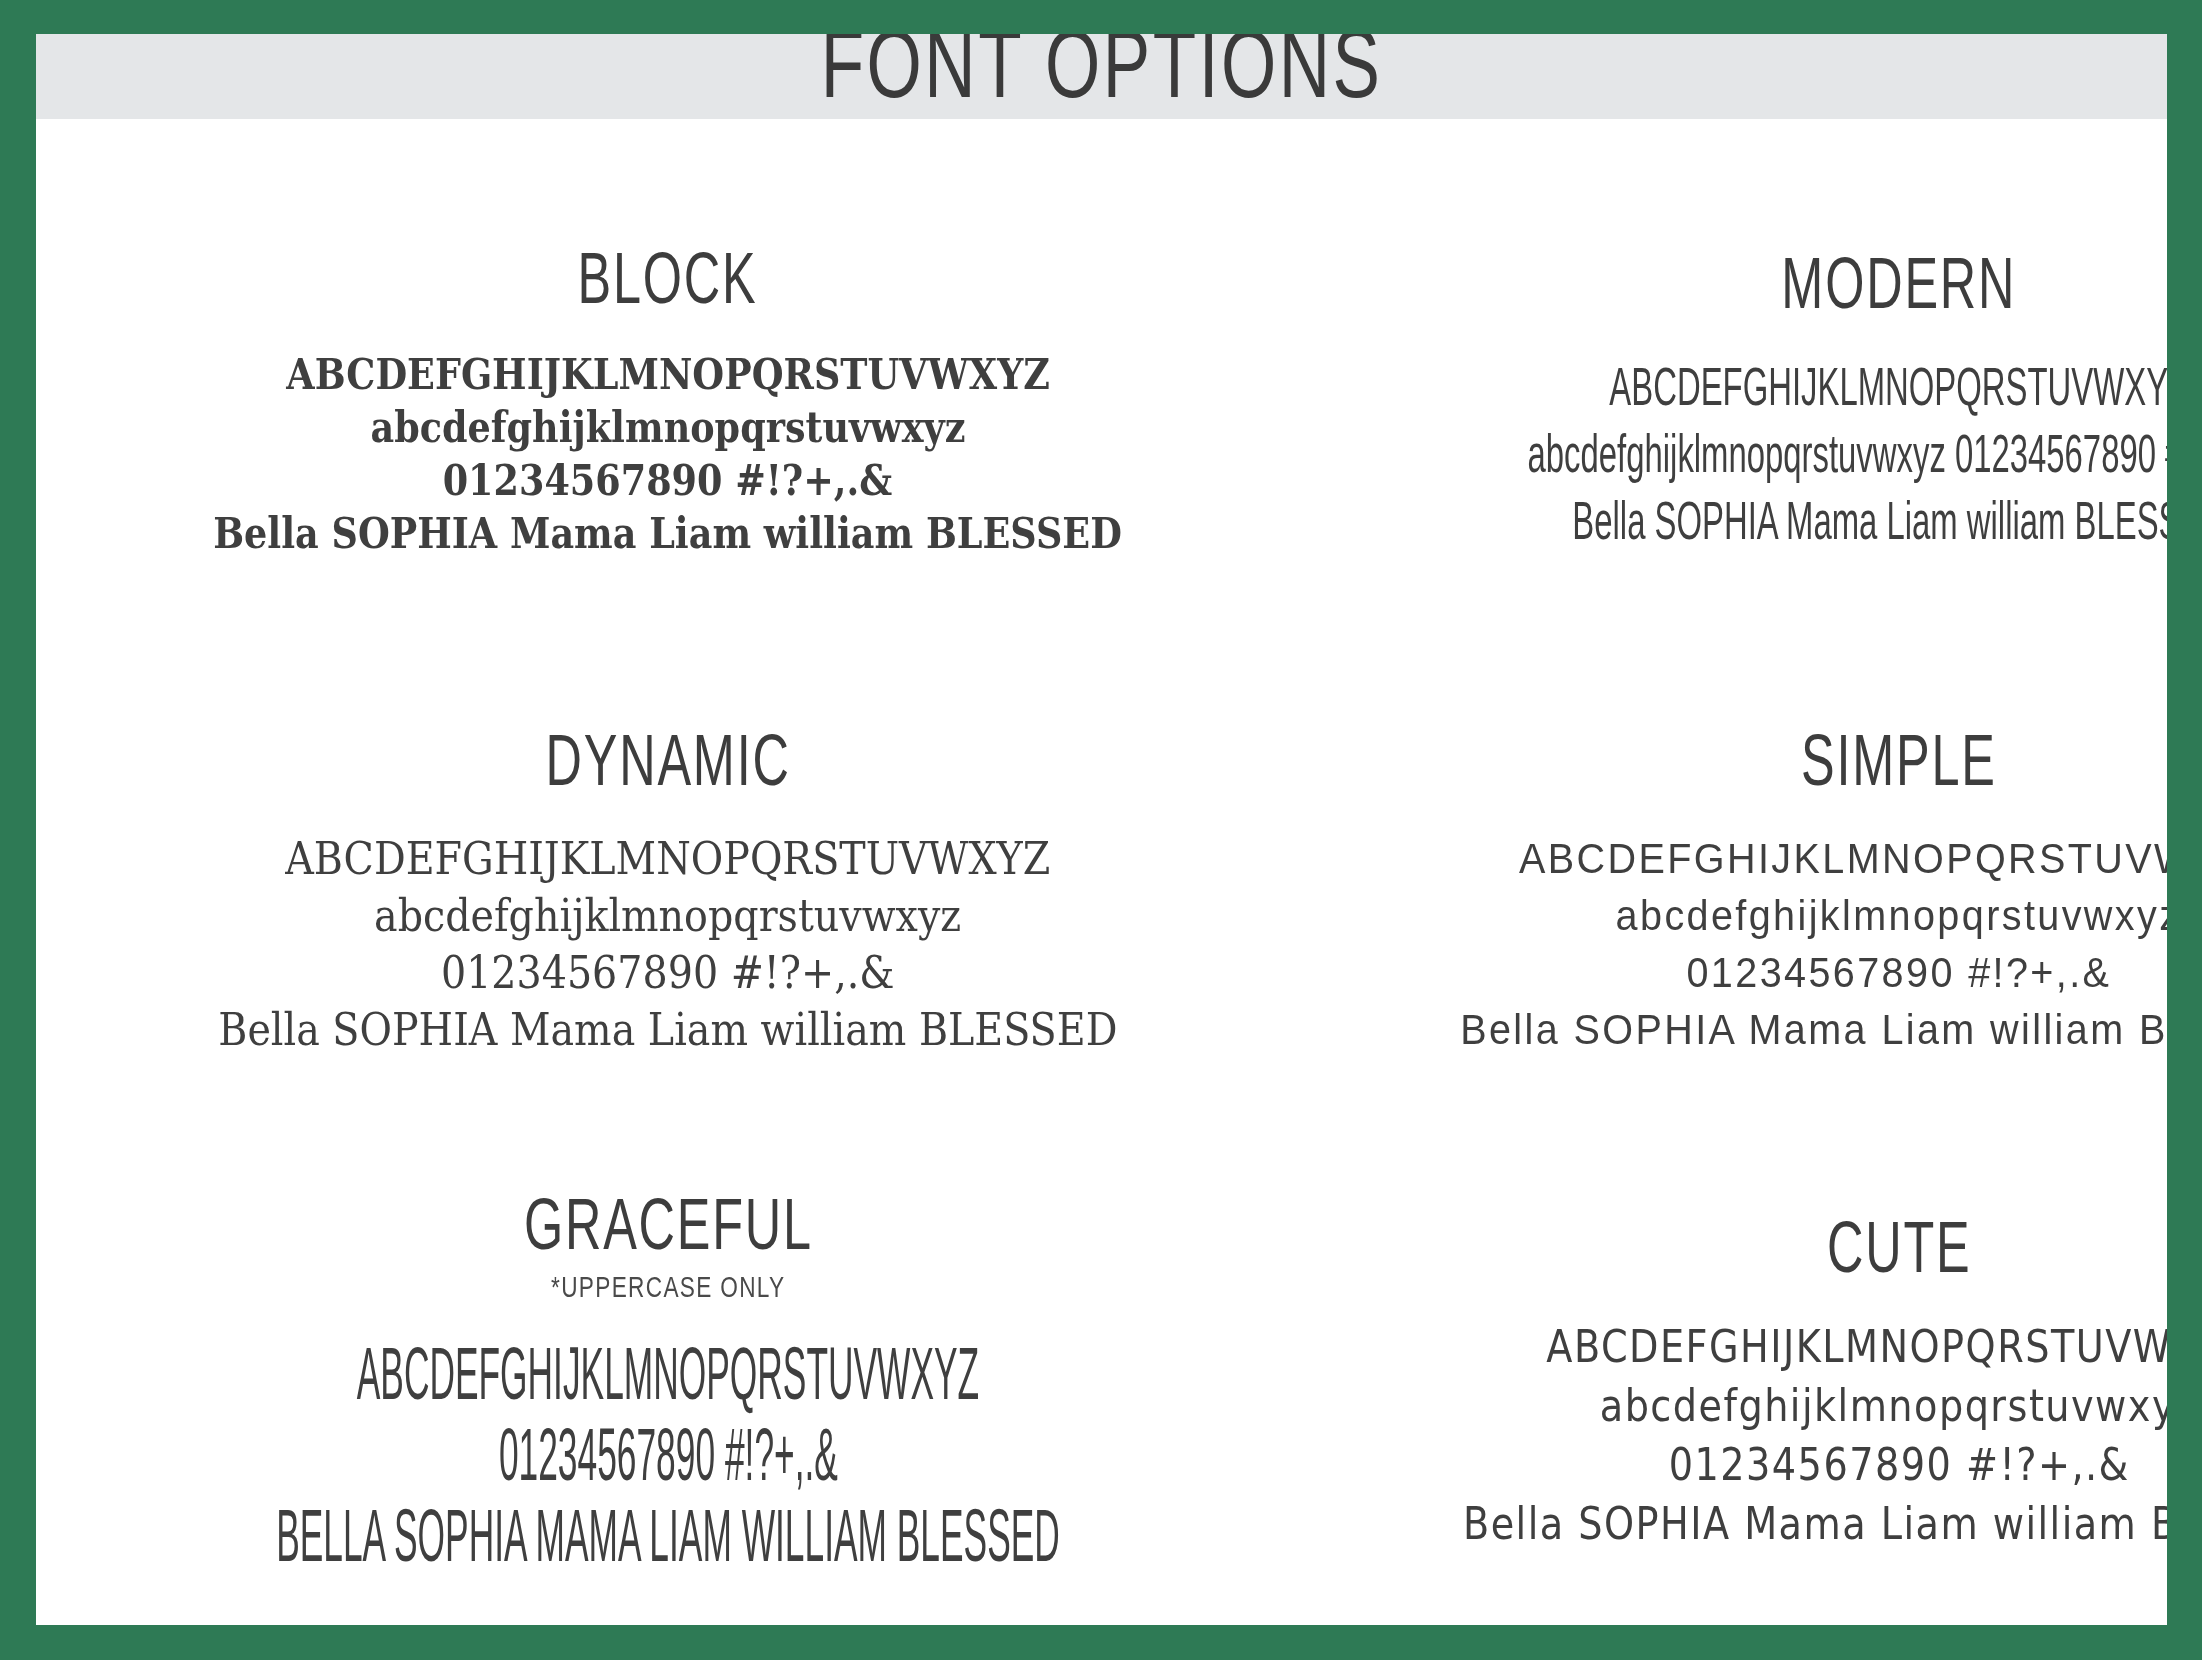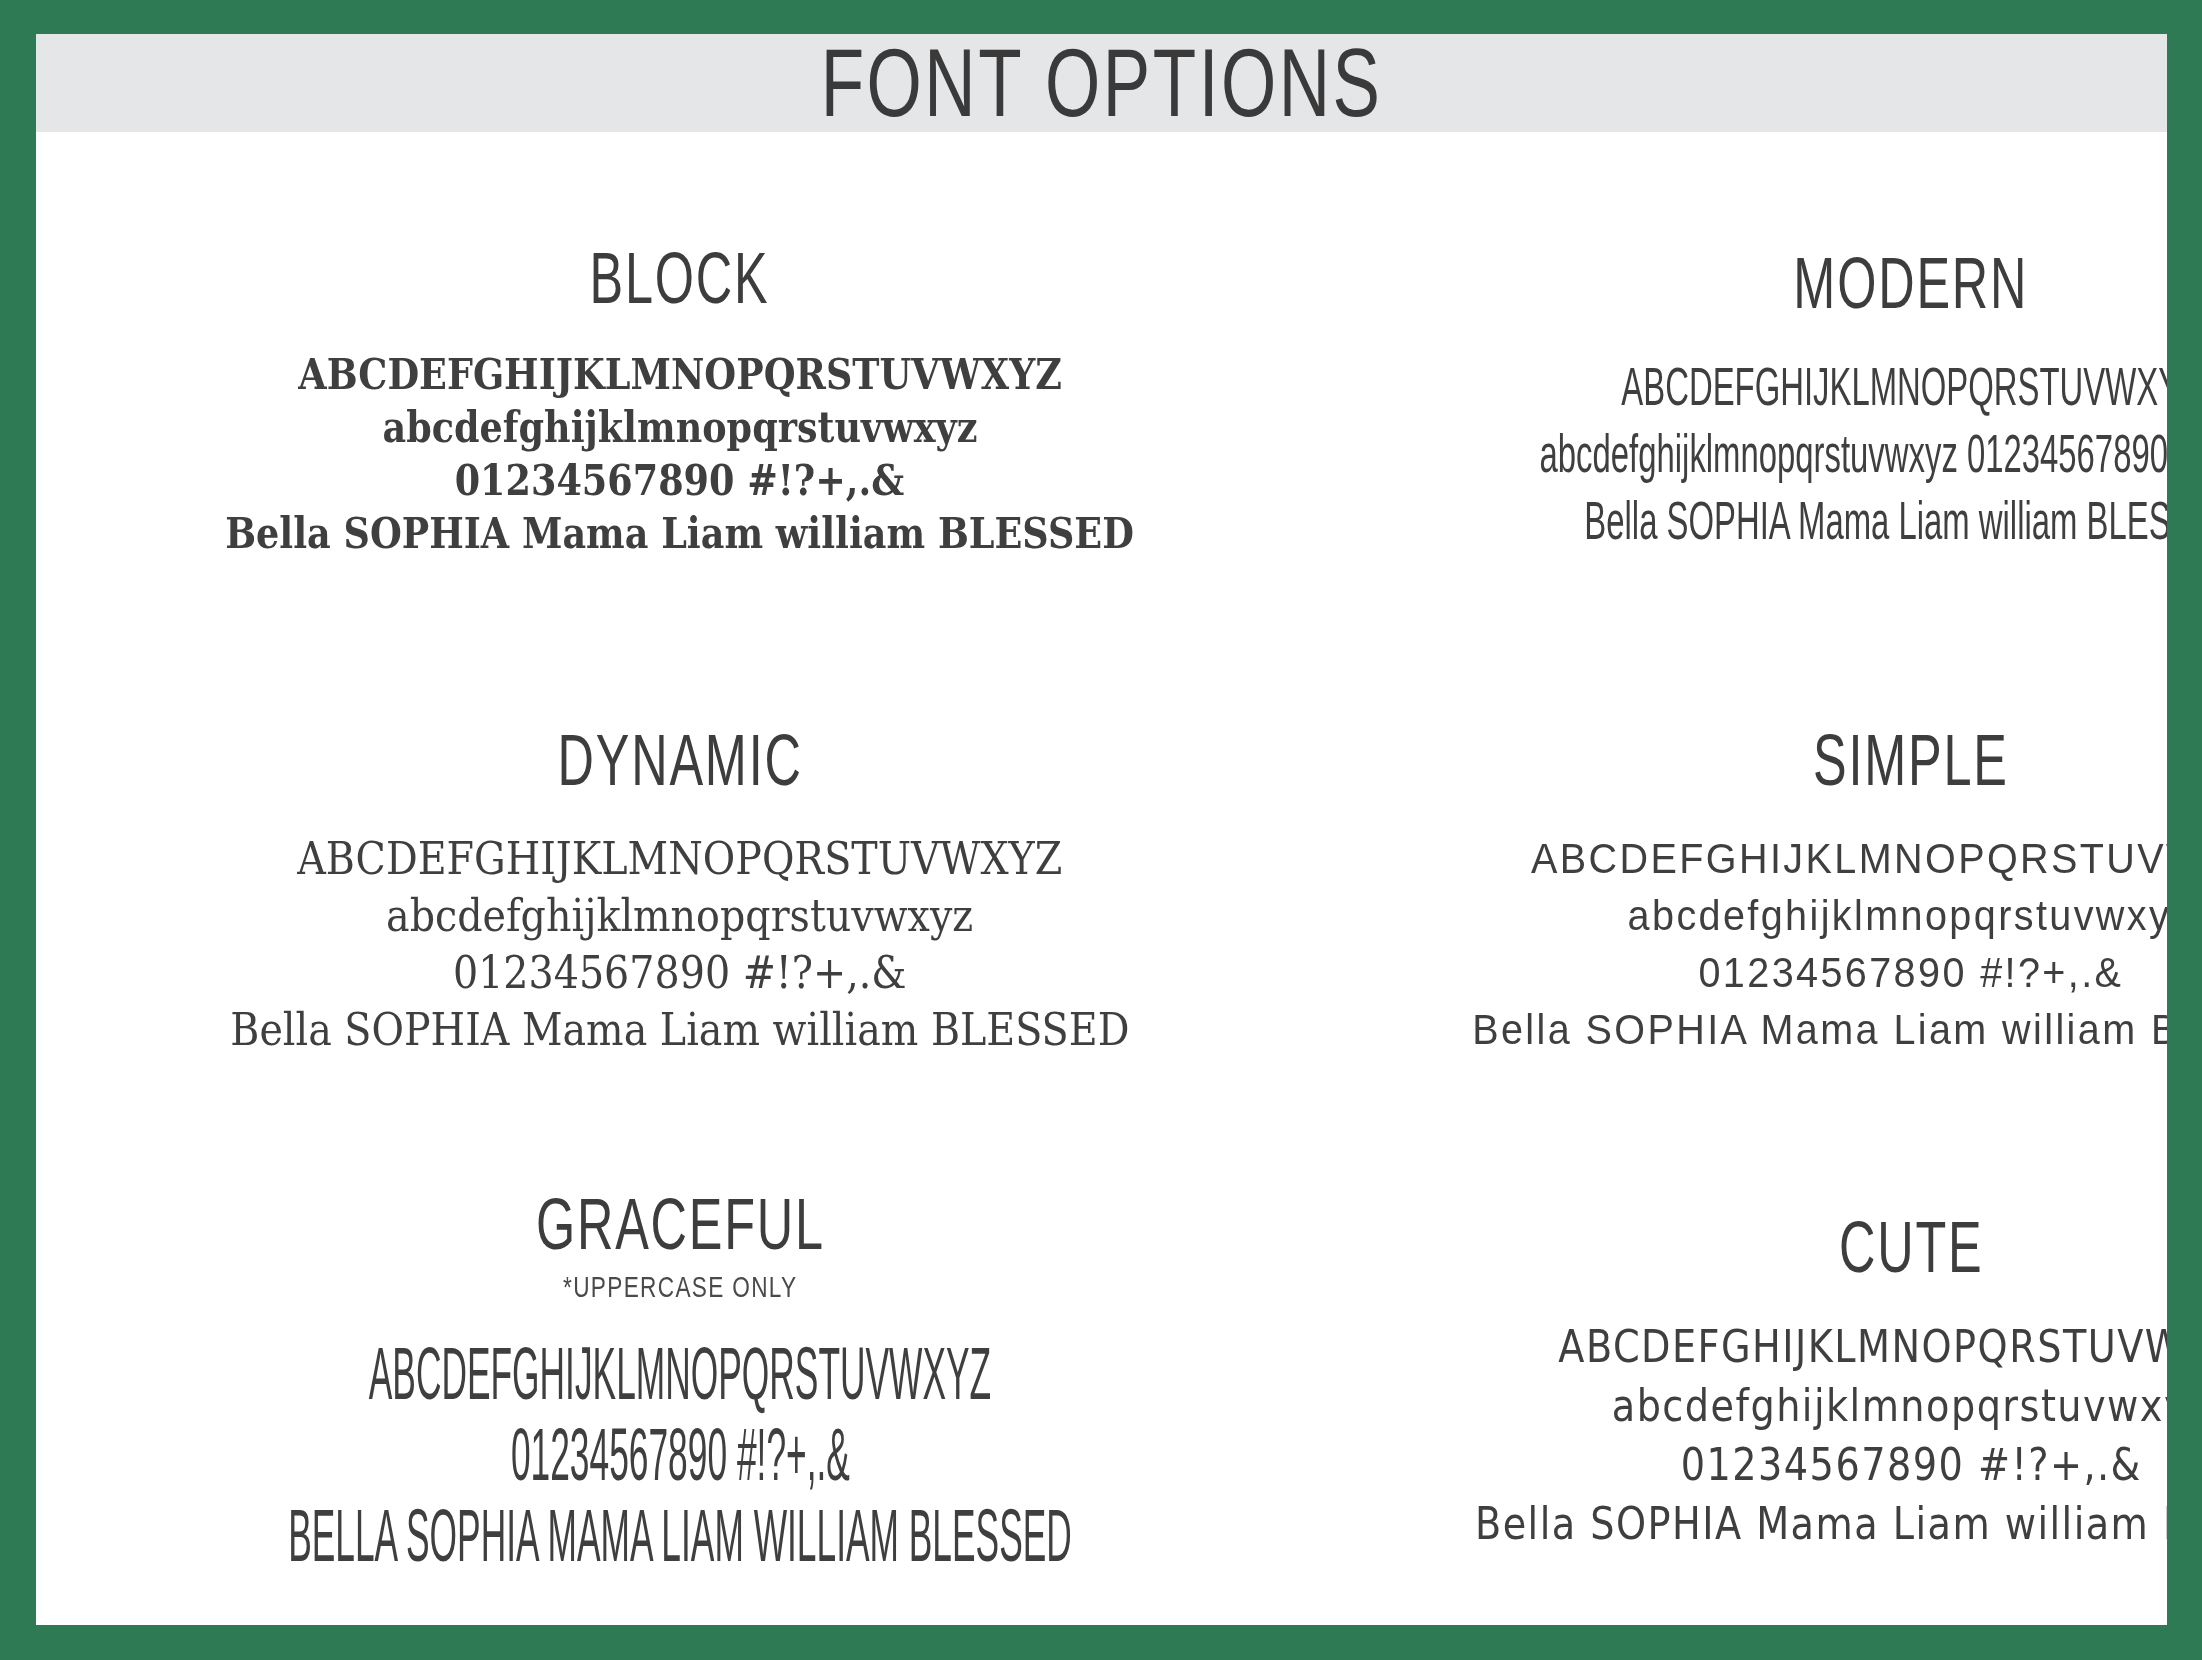--- a/index.html
+++ b/index.html
@@ -19,40 +19,39 @@
   .inner {
     position: absolute;
     top: 34px; left: 36px; right: 36px; bottom: 36px;
     background: #ffffff;
     overflow: hidden;
   }
 
   
   .header {
     position: absolute; top: 0; left: 0; right: 0;
-    height: 98px;
+    height: 85px;
     background: #e4e6e8;
-    display: flex; align-items: center; justify-content: center;
+    display: flex; align-items: flex-end; justify-content: center;
   }
   .page-title {
     font-family: "Liberation Sans", sans-serif;
     font-size: 96px;
     color: #3a3a3a;
     letter-spacing: 3.4px;
     white-space: nowrap;
     transform: scaleX(0.74);
   }
 
   
   .grid {
     position: absolute; top: 119px; left: 0; right: 0; bottom: 0;
     display: grid;
     grid-template-columns: 1fr 1fr;
     grid-template-rows: 1fr 1fr 1fr;
-    padding-left: 12px;
   }
   .cell {
     display: flex; flex-direction: column;
     align-items: center; justify-content: center;
   }
 
   .font-name {
     font-family: "Liberation Sans", sans-serif;
     font-size: 72px;
     color: #3d3d3d;

